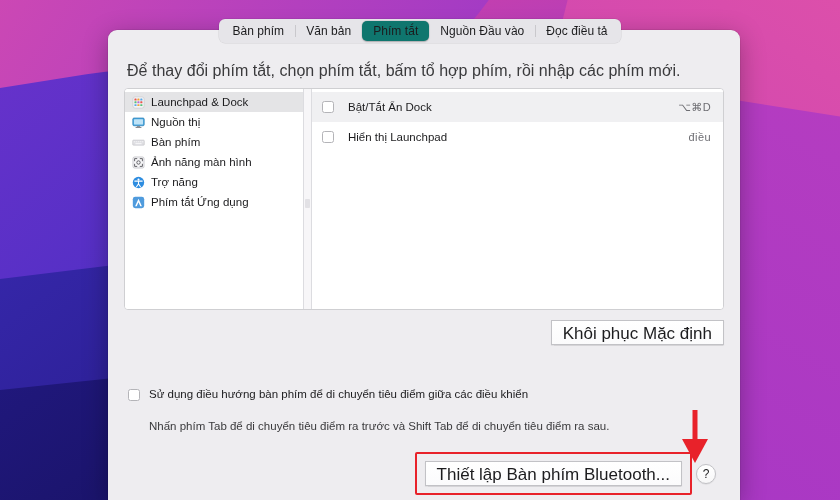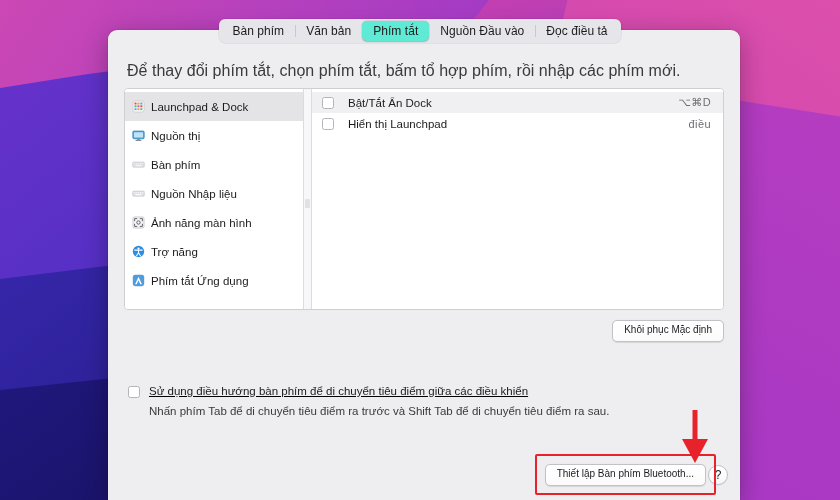--- a/index.html
+++ b/index.html
@@ -115,21 +115,21 @@
   .tab + .tab::before {
     content: "";
     position: absolute;
     left: 0;
     top: 4px;
     bottom: 4px;
     width: 1px;
     background: #c9c8cc;
   }
   .tab.selected {
-    background: #5eead4;
+    background: #0f766e;
     box-shadow: 0 0.5px 1.5px rgba(0,0,0,0.22), 0 0 0 0.5px rgba(0,0,0,0.07);
     z-index: 2;
   }
   .tab.selected::before,
   .tab.selected + .tab::before { background: transparent; }
 
   
   #window-body {
     position: absolute;
     left: 0; right: 0;
@@ -157,21 +157,21 @@
   #category-list {
     width: 178px;
     background: #ffffff;
     padding: 3px 0 0 0;
     overflow: hidden;
     flex-shrink: 0;
   }
   .cat-row {
     display: flex;
     align-items: center;
-    height: 29px;
+    height: 20px;
     padding: 0 6px 0 7px;
     gap: 6px;
   }
   .cat-row.selected { background: #e4e4e6; }
   .cat-label {
     font-size: 11.5px;
     color: #1c1c1e;
     white-space: nowrap;
     letter-spacing: 0.01px;
   }
@@ -205,21 +205,21 @@
 
   #shortcut-list {
     flex: 1;
     background: #ffffff;
     padding-top: 3px;
     overflow: hidden;
   }
   .sc-row {
     display: flex;
     align-items: center;
-    height: 21px;
+    height: 30px;
     padding: 0 12px 0 10px;
   }
   .sc-row.alt { background: #f0f0f2; }
   .sc-check {
     width: 12px;
     height: 12px;
     border: 1px solid #b4b4b8;
     border-radius: 2.5px;
     background: #ffffff;
     flex-shrink: 0;
@@ -239,70 +239,69 @@
   }
 
   
   #restore-row {
     display: flex;
     justify-content: flex-end;
     margin-top: 10px;
   }
   .btn {
     font-family: "Liberation Sans", sans-serif;
-    font-size: 10px;
+    font-size: 17px;
     color: #1c1c1e;
     background: linear-gradient(#ffffff, #fbfbfc);
     border: 0.5px solid #c2c2c6;
-    border-radius: 5px;
-    padding: 3px 11px 6px;
+    border-radius: 0;
+    padding: 3px 11px 0;
     box-shadow: 0 0.5px 1px rgba(0,0,0,0.10);
     white-space: nowrap;
   }
 
   
   #options-block {
     margin-top: 42px;
     padding-left: 4px;
   }
   #kbnav-option {
     display: flex;
     align-items: center;
     gap: 9px;
-    text-decoration: underline;
   }
   #kbnav-checkbox {
     width: 12px;
     height: 12px;
     border: 1px solid #b4b4b8;
     border-radius: 2.5px;
     background: #ffffff;
     flex-shrink: 0;
     margin-top: 1px;
   }
   #kbnav-label {
     font-size: 11.5px;
     color: #1c1c1e;
     line-height: 14px;
   }
   #kbnav-sub {
     font-size: 11.5px;
     color: #3a3a3c;
-    margin: 6px 0 0 21px;
+    margin: 18px 0 0 21px;
     line-height: 14px;
   }
 
   
   #footer-row {
     position: absolute;
-    right: 12px;
+    right: 24px;
     bottom: 14px;
     display: flex;
     align-items: center;
-    gap: 2px;
+    gap: 14px;
   }
   #bt-button-wrap { position: relative; }
   #bt-highlight {
     position: absolute;
     left: -10px;
     top: -9px;
     right: -10px;
     bottom: -9px;
     border: 2px solid #e8222a;
     border-radius: 2px;
@@ -385,32 +384,20 @@
               <rect x="4.7" y="6.4" width="1.7" height="1.4" rx="0.3" fill="#f4f4f6"></rect>
               <rect x="7.2" y="6.4" width="1.7" height="1.4" rx="0.3" fill="#f4f4f6"></rect>
               <rect x="9.7" y="6.4" width="1.7" height="1.4" rx="0.3" fill="#f4f4f6"></rect>
               <rect x="12.2" y="6.4" width="1.7" height="1.4" rx="0.3" fill="#f4f4f6"></rect>
               <rect x="4.2" y="8.7" width="7.6" height="1.4" rx="0.3" fill="#f4f4f6"></rect>
             </svg>
             <span class="cat-label">Bàn phím</span>
           </div>
           <div class="cat-row">
             <svg viewBox="0 0 16 16" class="cat-icon">
-              <rect x="0.8" y="5" width="14.4" height="6.4" rx="1.2" fill="#dedee2" stroke="#c4c4c8" stroke-width="0.7"></rect>
-              <rect x="2.2" y="6.4" width="1.7" height="1.4" rx="0.3" fill="#f9f9fb"></rect>
-              <rect x="4.7" y="6.4" width="1.7" height="1.4" rx="0.3" fill="#f9f9fb"></rect>
-              <rect x="7.2" y="6.4" width="1.7" height="1.4" rx="0.3" fill="#f9f9fb"></rect>
-              <rect x="9.7" y="6.4" width="1.7" height="1.4" rx="0.3" fill="#f9f9fb"></rect>
-              <rect x="12.2" y="6.4" width="1.7" height="1.4" rx="0.3" fill="#f9f9fb"></rect>
-              <rect x="4.2" y="8.7" width="7.6" height="1.4" rx="0.3" fill="#f9f9fb"></rect>
-            </svg>
-            <span class="cat-label">Nguồn Nhập liệu</span>
-          </div>
-          <div class="cat-row">
-            <svg viewBox="0 0 16 16" class="cat-icon">
               <rect x="1.2" y="1.2" width="13.6" height="13.6" rx="2" fill="#f5f5f7" stroke="#b9b9be" stroke-width="0.9"></rect>
               <path d="M 3.2 6.4 L 3.2 3.2 L 6.4 3.2" fill="none" stroke="#55555a" stroke-width="1.1" transform="rotate(0)" transform-origin="3.2px 3.2px" style="transform: scale(1,1); transform-origin:8px 8px;"></path>
               <path d="M 3.2 6.4 L 3.2 3.2 L 6.4 3.2" fill="none" stroke="#55555a" stroke-width="1.1" transform="rotate(0)" transform-origin="3.2px 3.2px" style="transform: scale(-1,1); transform-origin:8px 8px;"></path>
               <path d="M 3.2 6.4 L 3.2 3.2 L 6.4 3.2" fill="none" stroke="#55555a" stroke-width="1.1" transform="rotate(0)" transform-origin="3.2px 3.2px" style="transform: scale(1,-1); transform-origin:8px 8px;"></path>
               <path d="M 3.2 6.4 L 3.2 3.2 L 6.4 3.2" fill="none" stroke="#55555a" stroke-width="1.1" transform="rotate(0)" transform-origin="3.2px 3.2px" style="transform: scale(-1,-1); transform-origin:8px 8px;"></path>
               <circle cx="8" cy="8" r="2.1" fill="none" stroke="#55555a" stroke-width="1.1"></circle>
             </svg>
             <span class="cat-label">Ảnh năng màn hình</span>
           </div>
           <div class="cat-row">

